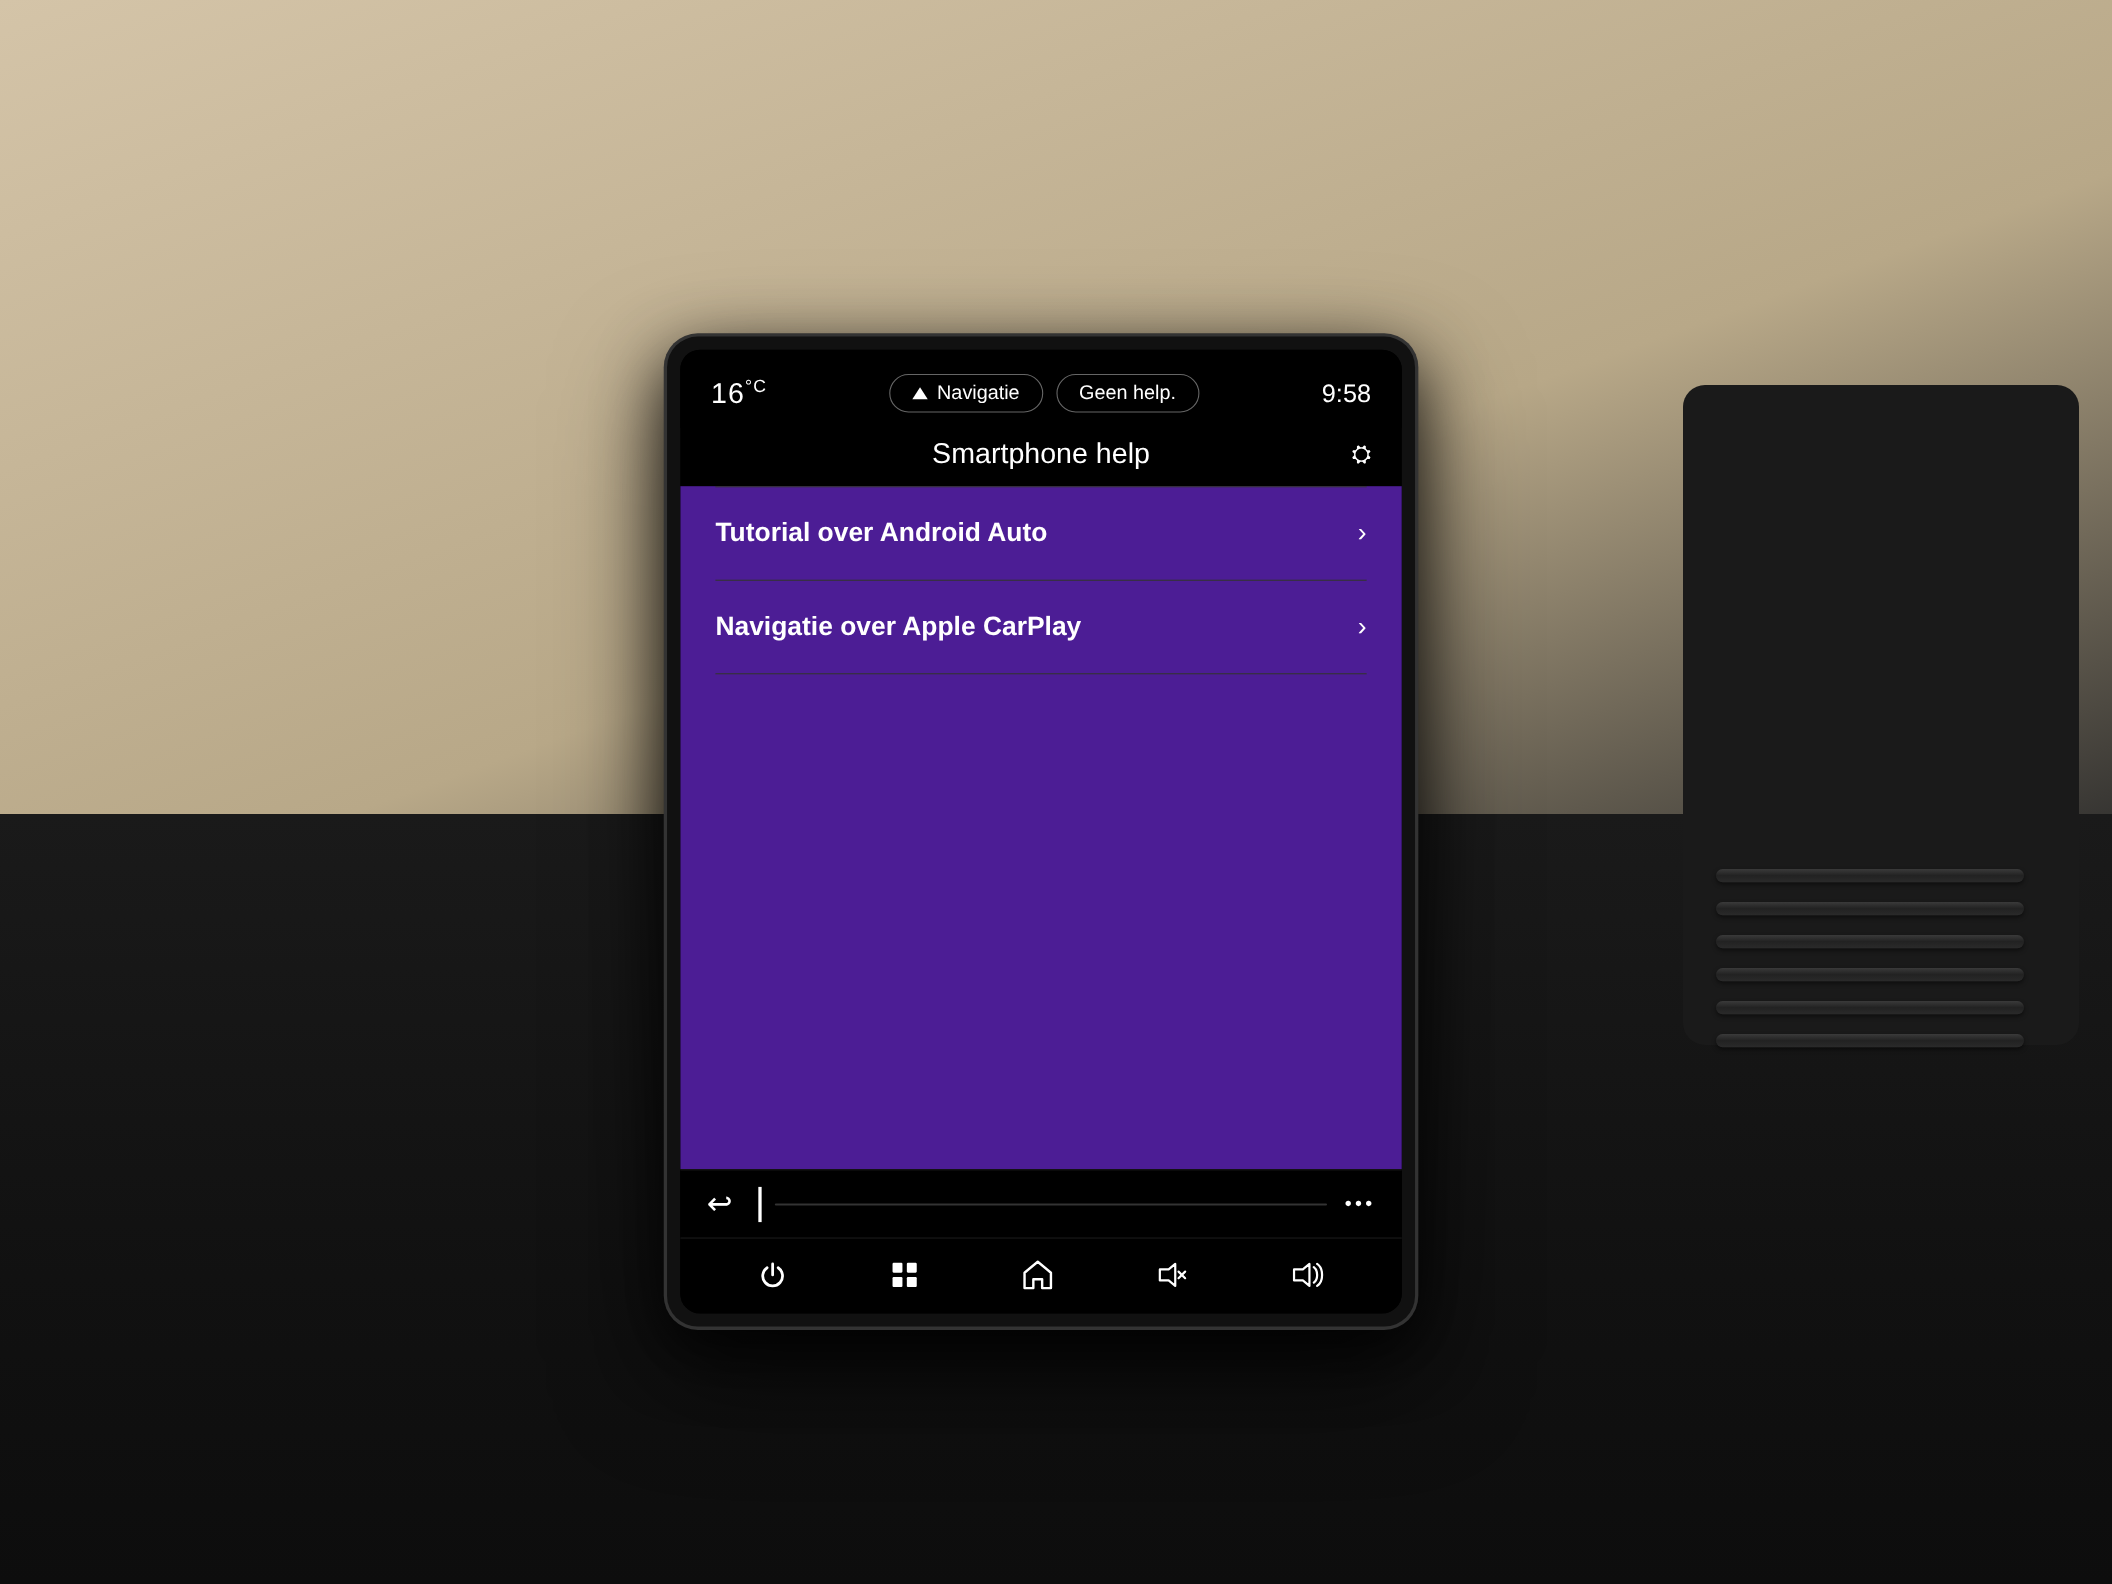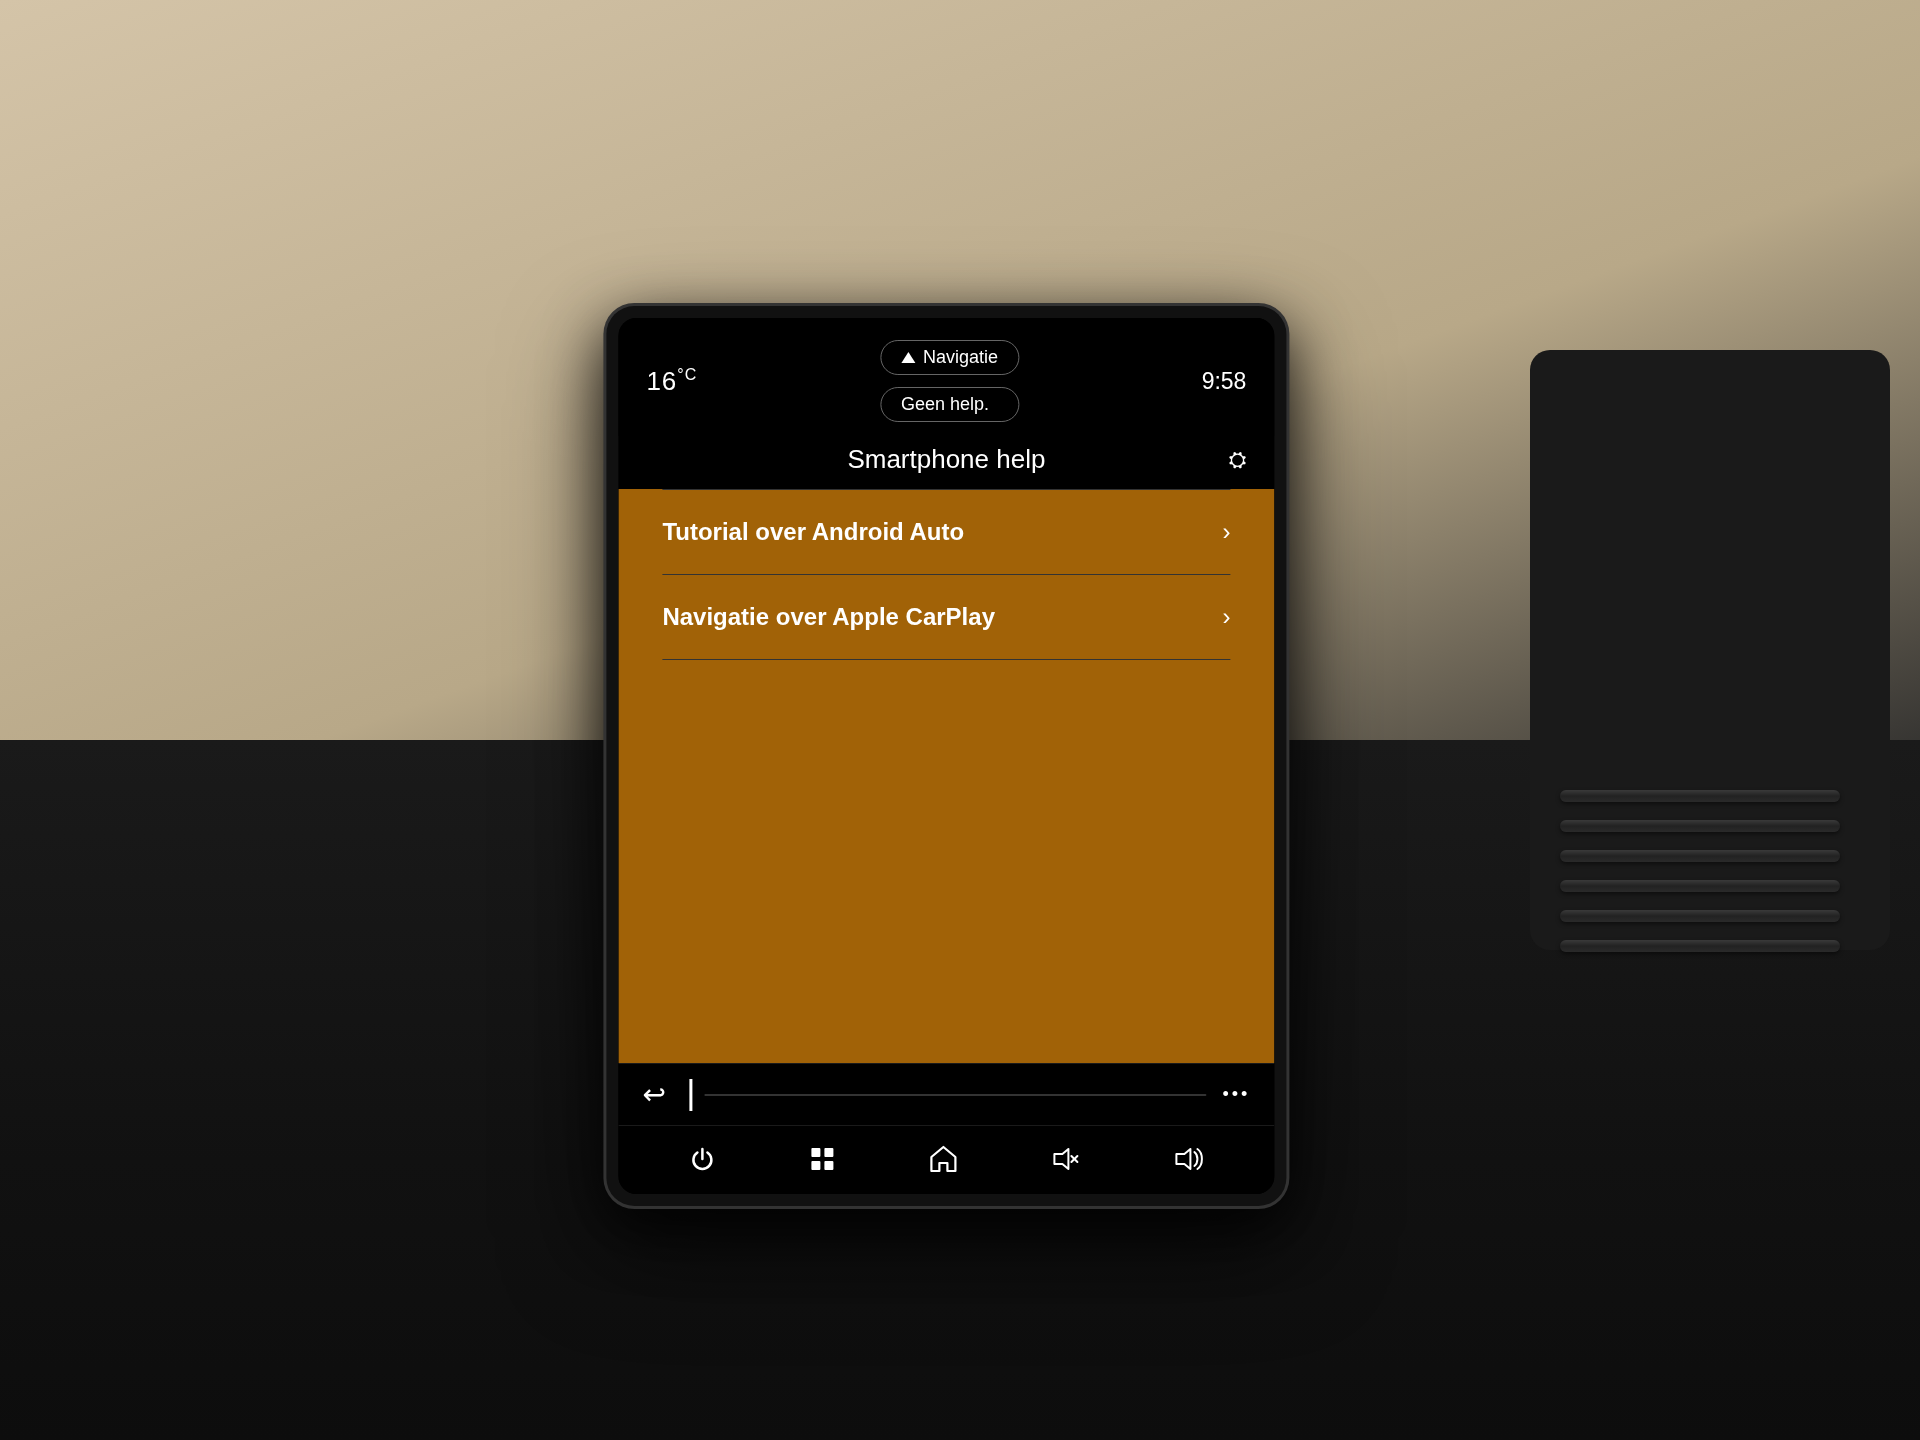--- a/index.html
+++ b/index.html
@@ -124,21 +124,20 @@
     }
 
     .temp-unit {
       font-size: 16px;
       vertical-align: super;
     }
 
     .nav-buttons {
       display: flex;
       gap: 12px;
-      flex-direction: column;
     }
 
     .nav-btn {
       border: 1.5px solid #666;
       border-radius: 20px;
       padding: 6px 20px;
       color: #fff;
       font-size: 18px;
       background: transparent;
       display: flex;
@@ -181,22 +180,22 @@
     .settings-icon {
       position: absolute;
       right: 28px;
       color: #fff;
       font-size: 22px;
     }
 
     
     .menu-content {
       flex: 1;
-      background: #a16207;
-      padding: 0 36px;
+      background: #4c1d95;
+      padding: 0 24px;
     }
 
     .menu-divider {
       height: 1px;
       background: #333;
       margin: 0 8px;
     }
 
     .menu-item {
       display: flex;

